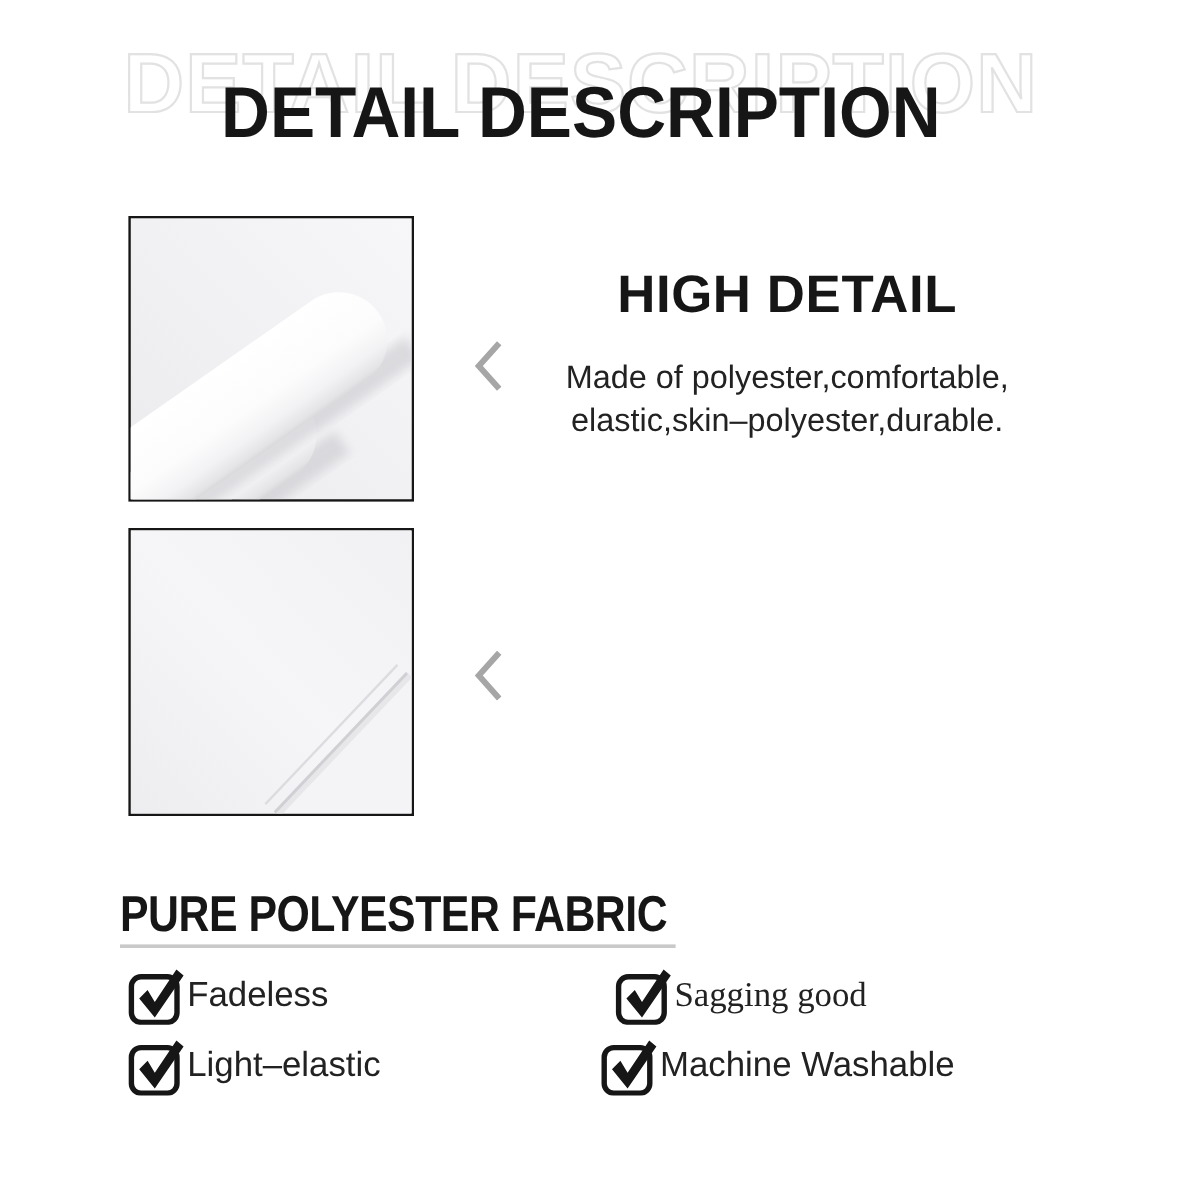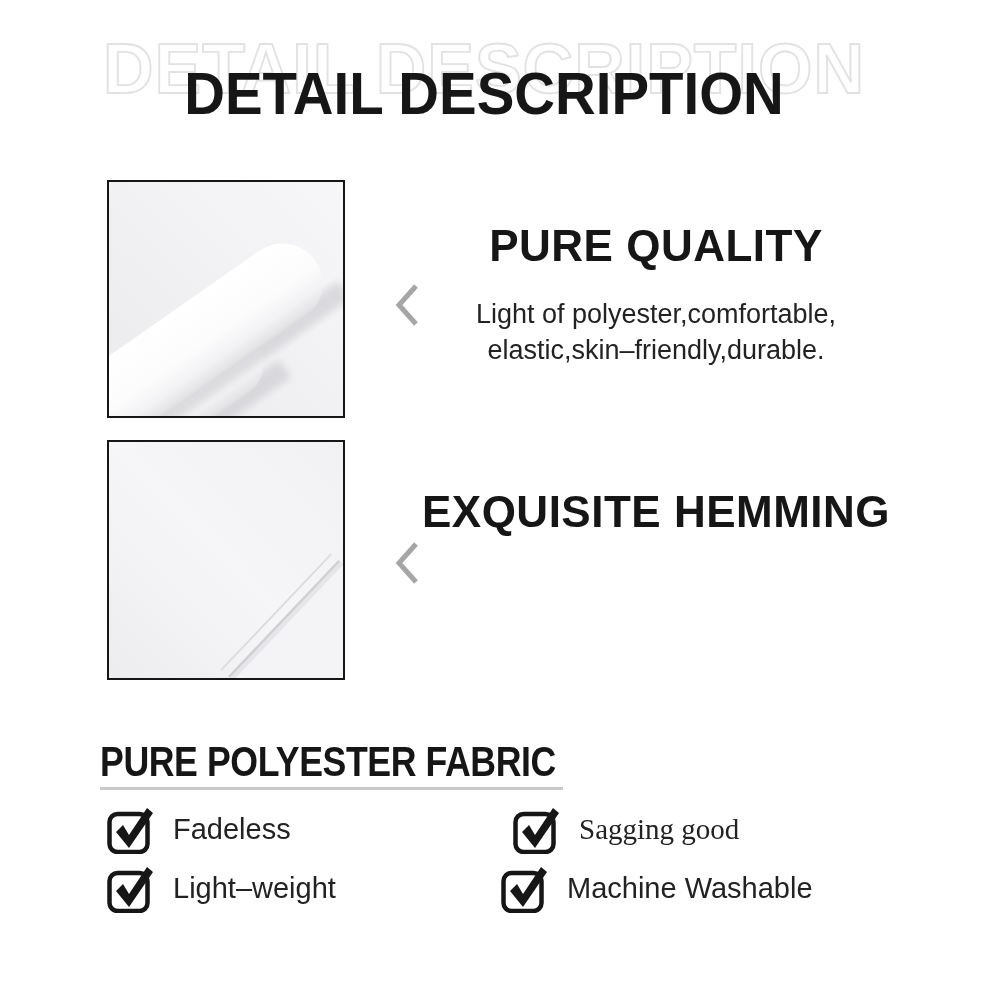--- a/index.html
+++ b/index.html
@@ -65,21 +65,21 @@
     position:absolute;left:100px;top:740px;
     font-size:42px;font-weight:bold;line-height:44px;
     color:var(--ink);white-space:nowrap;letter-spacing:-0.5px;
     transform:scaleX(.85);transform-origin:left top;
   }
   .fabric-underline{
     position:absolute;left:100px;top:787px;
     width:463px;height:3px;background:var(--underline-gray);
   }
   .check-item{
-    position:absolute;display:flex;align-items:center;gap:17px;
+    position:absolute;display:flex;align-items:center;
   }
   .check-item .box{width:50px;height:50px;flex:0 0 50px;}
   .check-label{
     font-size:29px;color:var(--body-text);line-height:50px;white-space:nowrap;
   }
   .ci-0{left:106px;top:804px;}
   .ci-1{left:512px;top:804px;font-family:Liberation Serif, serif;}
   .ci-2{left:106px;top:863px;}
   .ci-3{left:500px;top:863px;}
 </style>
@@ -125,24 +125,24 @@
         <rect x="-340" y="-41" width="340" height="82" rx="41" fill="url(#rollg)"></rect>
       </g>
     </svg>
   </div>
   <div class="chevron chevron-1">
     <svg viewBox="0 0 26 44" width="26" height="44">
       <polyline points="22,3 5,22 22,41" fill="none" style="stroke:var(--arrow-gray)" stroke-width="5"></polyline>
     </svg>
   </div>
   <div class="feature-text feature-text-1">
-    <div class="feature-heading">PURE QUALITY</div>
+    <div class="feature-heading">HIGH DETAIL</div>
     <div class="feature-body">
-      <div>Light of polyester,comfortable,</div>
-      <div>elastic,skin–friendly,durable.</div>
+      <div>Made of polyester,comfortable,</div>
+      <div>elastic,skin–polyester,durable.</div>
     </div>
   </div>
 
   <div class="photo photo-2">
     <svg viewBox="0 0 238 240" preserveAspectRatio="none">
       <defs>
         <linearGradient id="bgB" x1="0" y1="0" x2="1" y2="1">
           <stop offset="0" stop-color="#f7f7f8"></stop>
           <stop offset="0.6" stop-color="#f3f3f5"></stop>
           <stop offset="1" stop-color="#ececef"></stop>
@@ -162,21 +162,20 @@
       <line x1="234" y1="121" x2="122" y2="239" stroke="#cfcfd4" stroke-width="2.4"></line>
       <line x1="226" y1="114" x2="114" y2="232" stroke="#dcdce0" stroke-width="2"></line>
     </svg>
   </div>
   <div class="chevron chevron-2">
     <svg viewBox="0 0 26 44" width="26" height="44">
       <polyline points="22,3 5,22 22,41" fill="none" style="stroke:var(--arrow-gray)" stroke-width="5"></polyline>
     </svg>
   </div>
   <div class="feature-text feature-text-2">
-    <div class="feature-heading">EXQUISITE HEMMING</div>
     <div class="feature-body">
     </div>
   </div>
 
   <div class="fabric-heading">PURE POLYESTER FABRIC</div>
   <div class="fabric-underline"></div>
 
   <div class="check-item ci-0">
     <span class="box">
       <svg viewBox="0 0 50 50" width="50" height="50">
@@ -195,21 +194,21 @@
     </span>
     <span class="check-label">Sagging good</span>
   </div>
   <div class="check-item ci-2">
     <span class="box">
       <svg viewBox="0 0 50 50" width="50" height="50">
         <rect x="3.5" y="10" width="38" height="38" rx="8" fill="#fff" style="stroke:var(--ink)" stroke-width="4.5"></rect>
         <path d="M10 28 L17 21 L23 31 L41 4 L47 9 L23 44 Z" style="fill:var(--ink)"></path>
       </svg>
     </span>
-    <span class="check-label">Light–weight</span>
+    <span class="check-label">Light–elastic</span>
   </div>
   <div class="check-item ci-3">
     <span class="box">
       <svg viewBox="0 0 50 50" width="50" height="50">
         <rect x="3.5" y="10" width="38" height="38" rx="8" fill="#fff" style="stroke:var(--ink)" stroke-width="4.5"></rect>
         <path d="M10 28 L17 21 L23 31 L41 4 L47 9 L23 44 Z" style="fill:var(--ink)"></path>
       </svg>
     </span>
     <span class="check-label">Machine Washable</span>
   </div>

